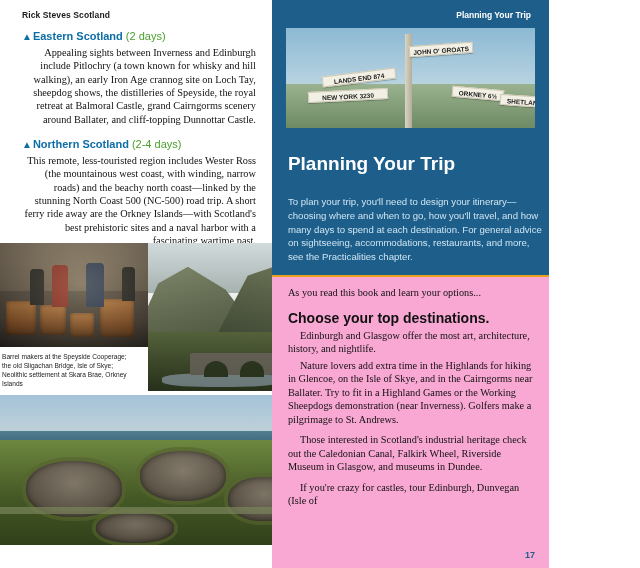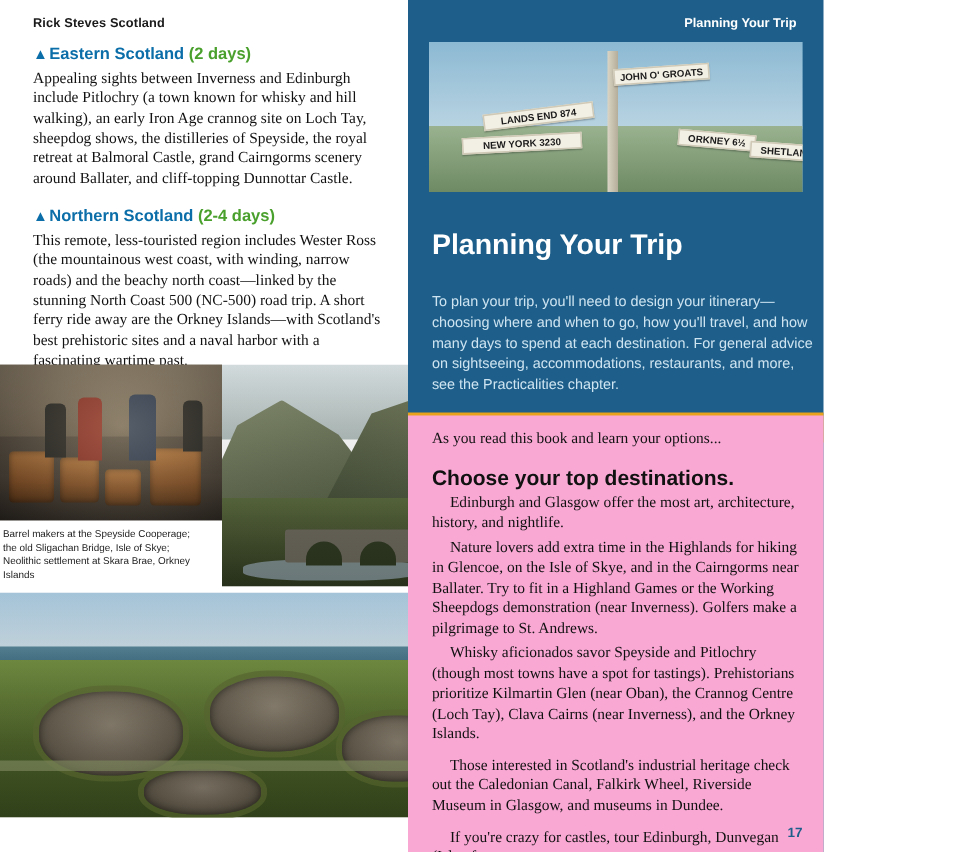--- a/index.html
+++ b/index.html
@@ -45,29 +45,29 @@
     margin: 0 0 2px 0;
     line-height: 1.25;
   }
   .sec-head .tri {
     color: #0b6ea8;
     font-size: 10px;
     margin-right: 1px;
   }
   .sec-head .dur {
     color: #4aa02c;
-    font-weight: bold;
+    font-weight: normal;
     margin-top: 17px;
   }
   .para {
     font-size: 10.3px;
     line-height: 1.30;
     color: #111;
     margin: 0 0 12px 0;
-    text-align: left;
+    text-align: right;
   }
 
   
   .photos {
     position: absolute;
     left: 0;
     top: 243px;
     width: 317px;
   }
   .photo-row {
@@ -343,19 +343,18 @@
 
     <div class="band">
       <span class="band-text">DESIGNING AN ITINERARY</span>
     </div>
 
     <div class="r-white">
       <p class="r-lede">As you read this book and learn your options...</p>
       <h3 class="r-sub">Choose your top destinations.</h3>
       <p class="r-para">Edinburgh and Glasgow offer the most art, architecture, history, and nightlife.</p>
       <p class="r-para">Nature lovers add extra time in the Highlands for hiking in Glencoe, on the Isle of Skye, and in the Cairngorms near Ballater. Try to fit in a Highland Games or the Working Sheepdogs demonstration (near Inverness). Golfers make a pilgrimage to St. Andrews.</p>
-      <p class="r-para">Whisky aficionados savor Speyside and Pitlochry (though most towns have a spot for tastings). Prehistorians prioritize Kilmartin Glen (near Oban), the Crannog Centre (Loch Tay), Clava Cairns (near Inverness), and the Orkney Islands.</p>
       <p class="r-para gap">Those interested in Scotland's industrial heritage check out the Caledonian Canal, Falkirk Wheel, Riverside Museum in Glasgow, and museums in Dundee.</p>
       <p class="r-para gap">If you're crazy for castles, tour Edinburgh, Dunvegan (Isle of</p>
       <div class="folio">17</div>
     </div>
   </div>
 </div>
 
 </body></html>

